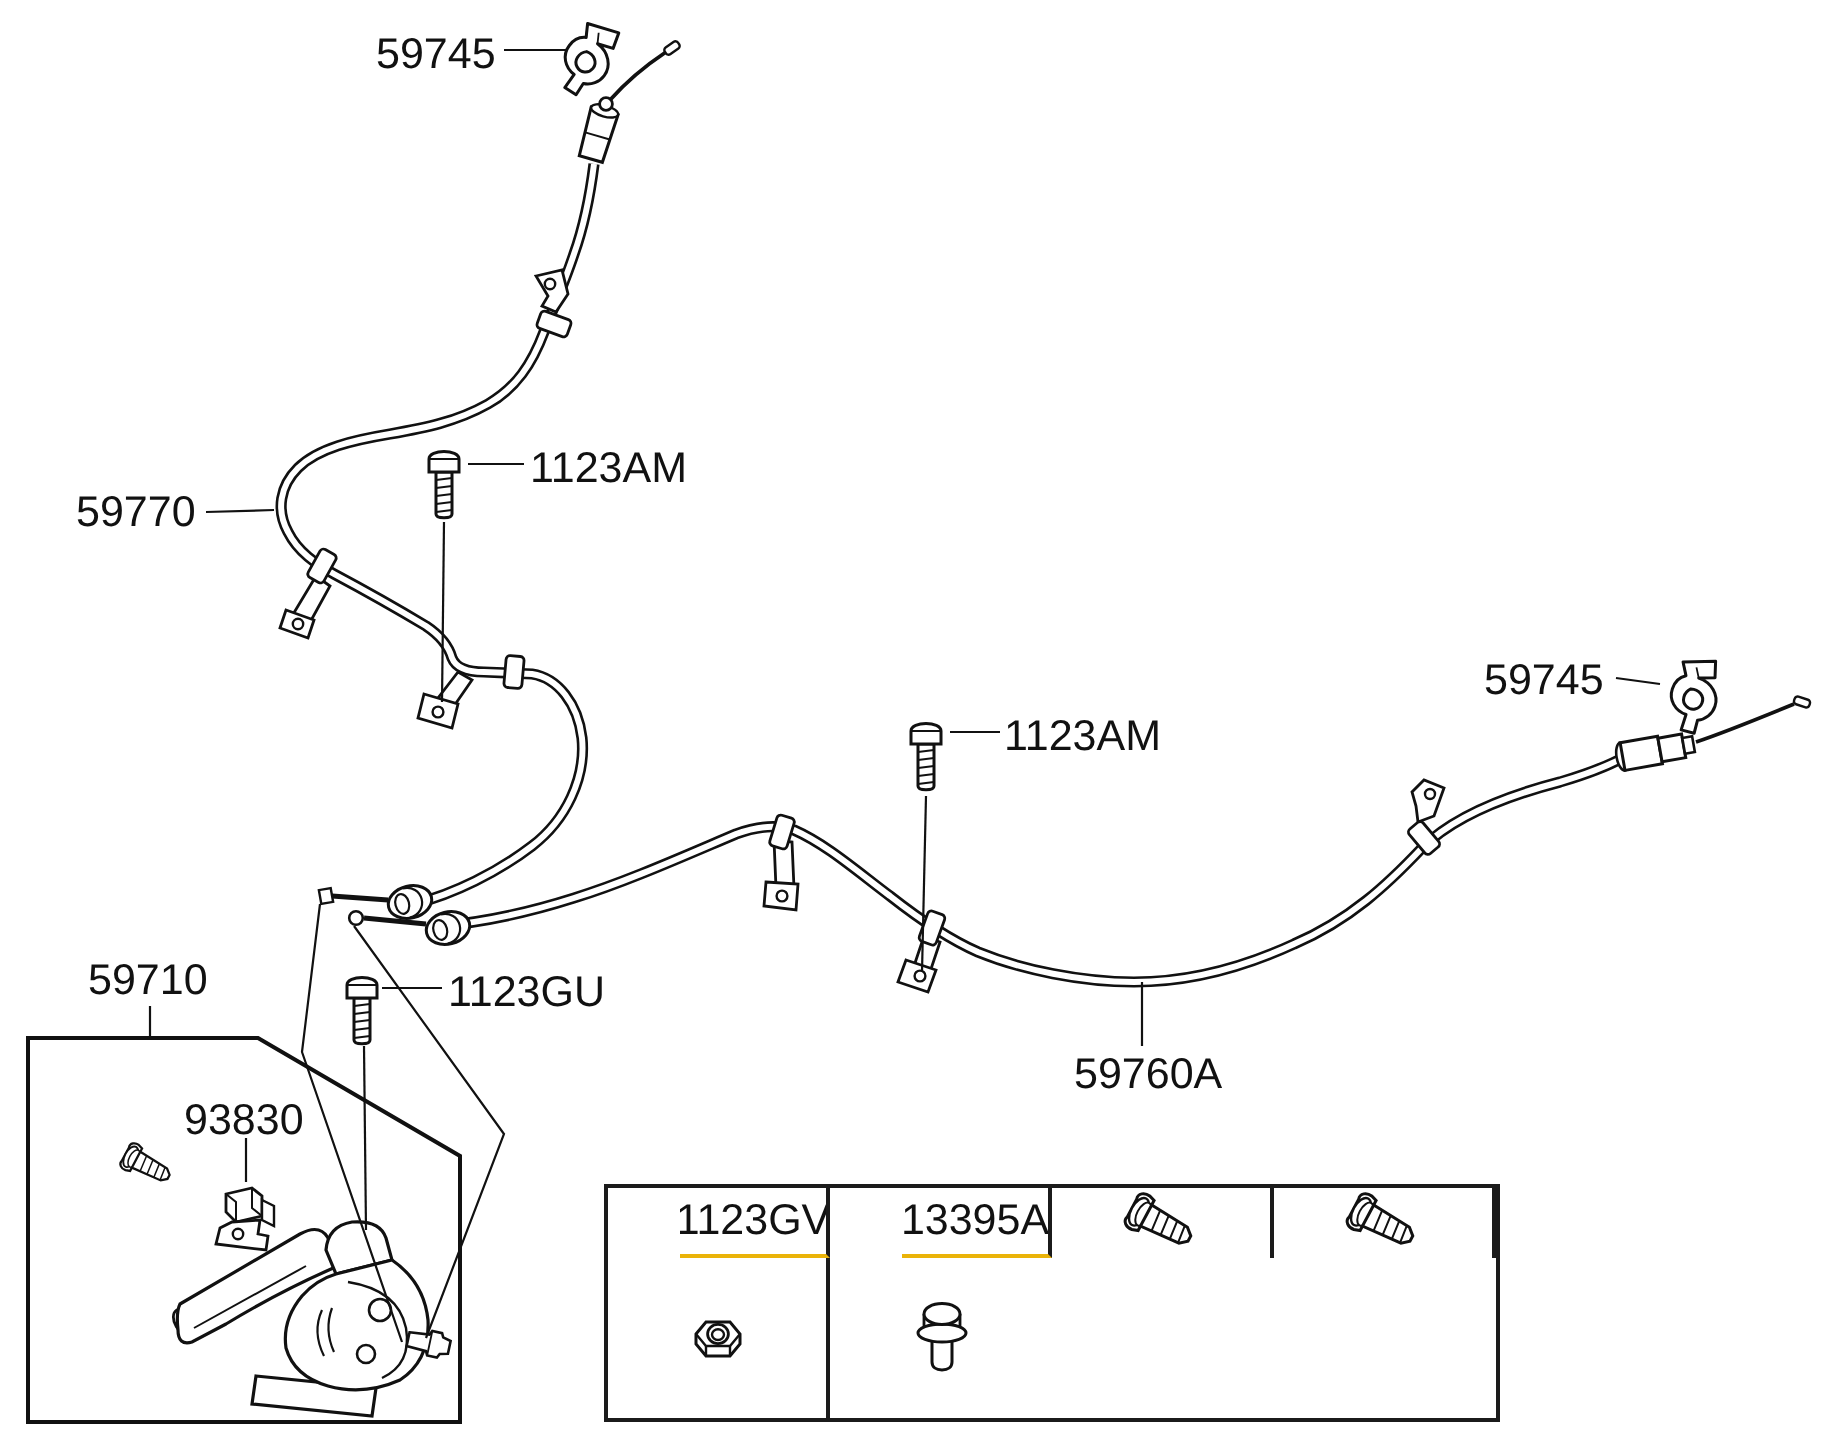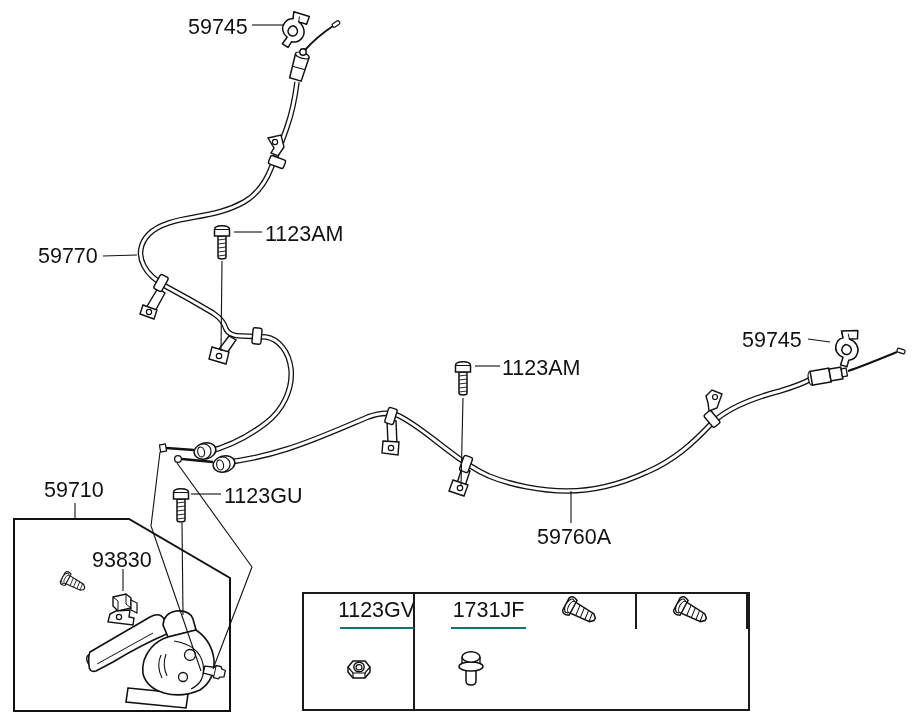--- a/index.html
+++ b/index.html
@@ -6,21 +6,21 @@
   #stage{position:relative;width:924px;height:715px;background:#fff;overflow:hidden;
          font-family:"Liberation Sans",sans-serif;}
   #art{position:absolute;left:0;top:0;}
   #art text{font-family:"Liberation Sans",sans-serif;font-size:21.5px;fill:#111;}
   .parts-table{position:absolute;left:302px;top:592px;width:448px;height:119px;
     display:grid;grid-template-columns:repeat(4,1fr);grid-template-rows:35px auto;
     border:2px solid #1b1b1b;background:#fff;box-sizing:border-box;}
   .pt-cell{border-right:2px solid #1b1b1b;display:flex;align-items:center;justify-content:center;
     font-size:21.5px;color:#111;overflow:hidden;}
   .pt-cell.last{border-right:none;}
-  .pt-head{border-bottom:2px solid #0f766e;margin-left:36px;}
+  .pt-head{border-bottom:2px solid #eab308;margin-left:36px;}
 </style>
 </head>
 <body>
 
 <div id="stage">
 <svg id="art" width="924" height="727" viewBox="0 0 924 727" xmlns="http://www.w3.org/2000/svg" xmlns:xlink="http://www.w3.org/1999/xlink">
 
   <defs>
 
     <g id="boltv">
@@ -208,21 +208,21 @@
   <text x="502" y="375">1123AM</text>
   <text x="742" y="347">59745</text>
   <text x="44" y="497">59710</text>
   <text x="224" y="503">1123GU</text>
   <text x="92" y="567">93830</text>
   <text x="537" y="544">59760A</text>
 </svg>
 
 <div class="parts-table">
   <div class="pt-cell pt-head">1123GV</div>
-  <div class="pt-cell pt-head last">1731JF</div>
+  <div class="pt-cell pt-head">13395A</div>
   <div class="pt-cell">
     <svg width="90" height="72" viewBox="-45 -36 90 72">
       <use xlink:href="#tbolt" href="#tbolt" transform="rotate(28)"></use>
     </svg>
   </div>
   <div class="pt-cell">
     <svg width="90" height="72" viewBox="-45 -36 90 72">
       <use xlink:href="#tbolt" href="#tbolt" transform="rotate(28)"></use>
     </svg>
   </div>

